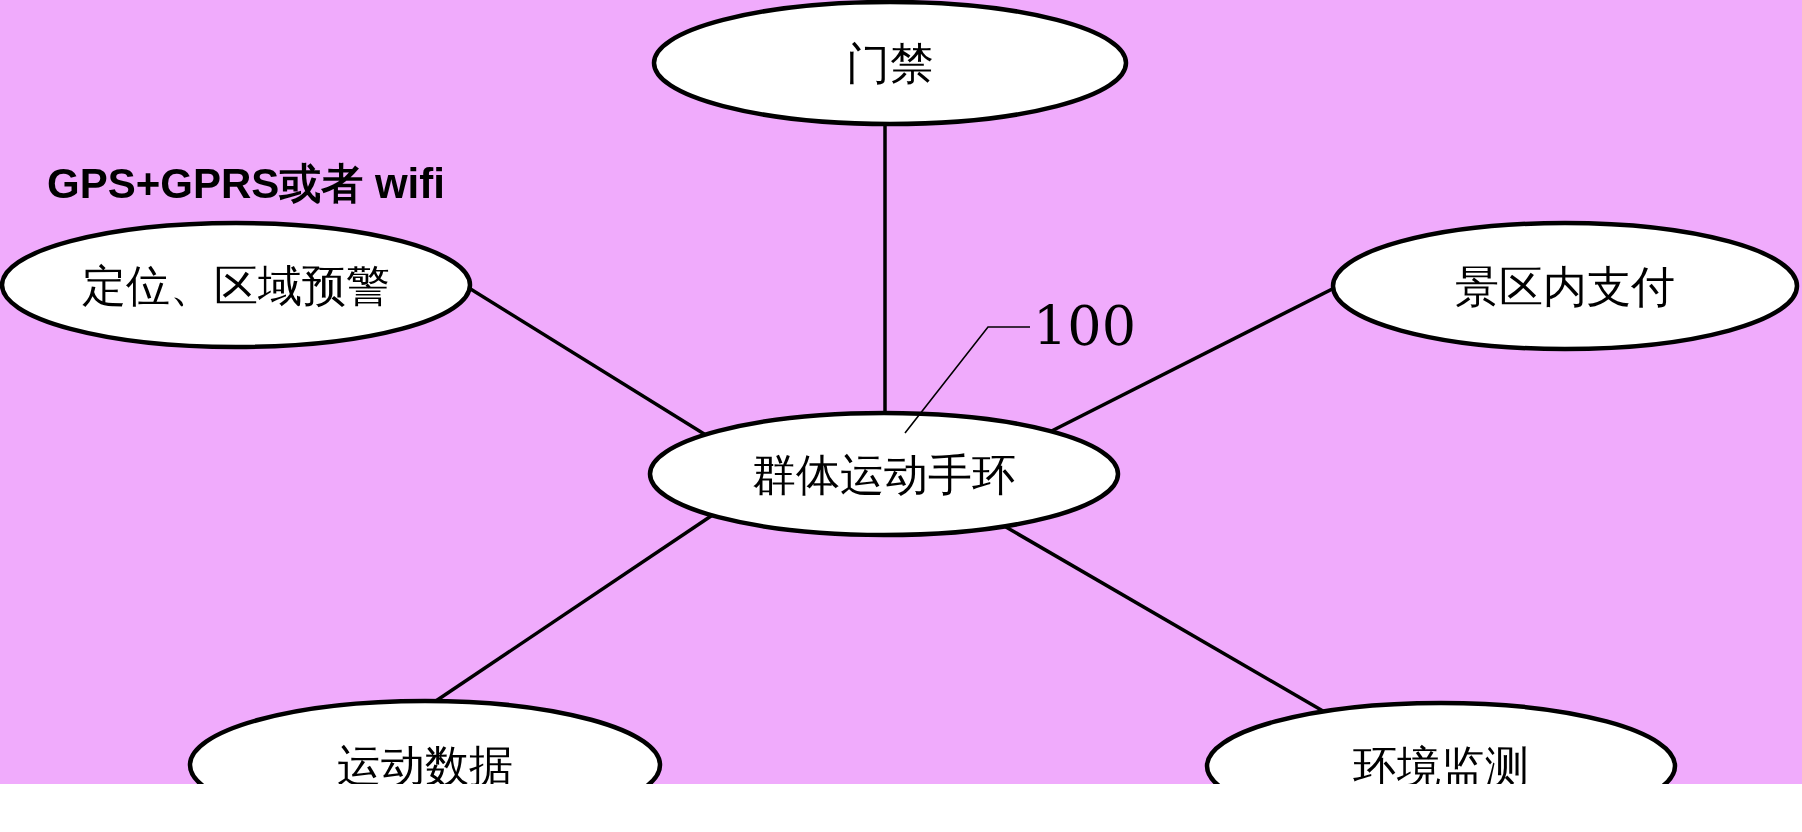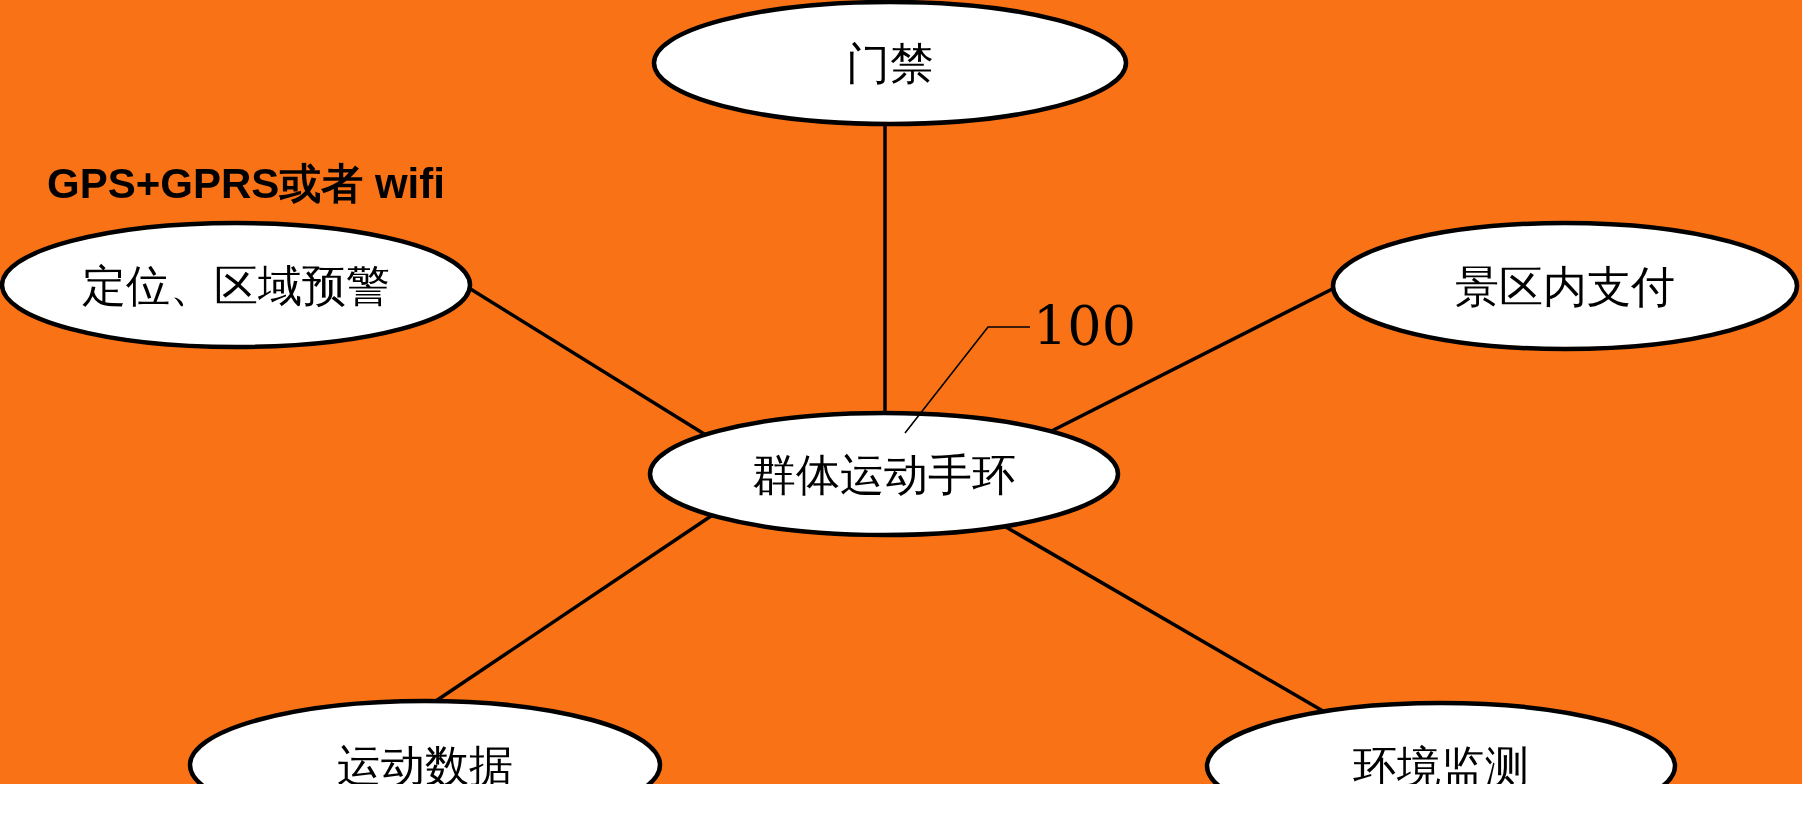--- a/index.html
+++ b/index.html
@@ -4,21 +4,21 @@
 <style>
   html, body {
     margin: 0;
     padding: 0;
     background: #ffffff;
   }
   .figure-canvas {
     width: 1802px;
     height: 784px;
     position: relative;
-    background: #f97316;
+    background: #f0abfc;
     overflow: hidden;
   }
   svg { display: block; }
   .edge-line {
     stroke: #000000;
     stroke-width: 3.5;
     fill: none;
   }
   .node-ellipse {
     stroke: #000000;

